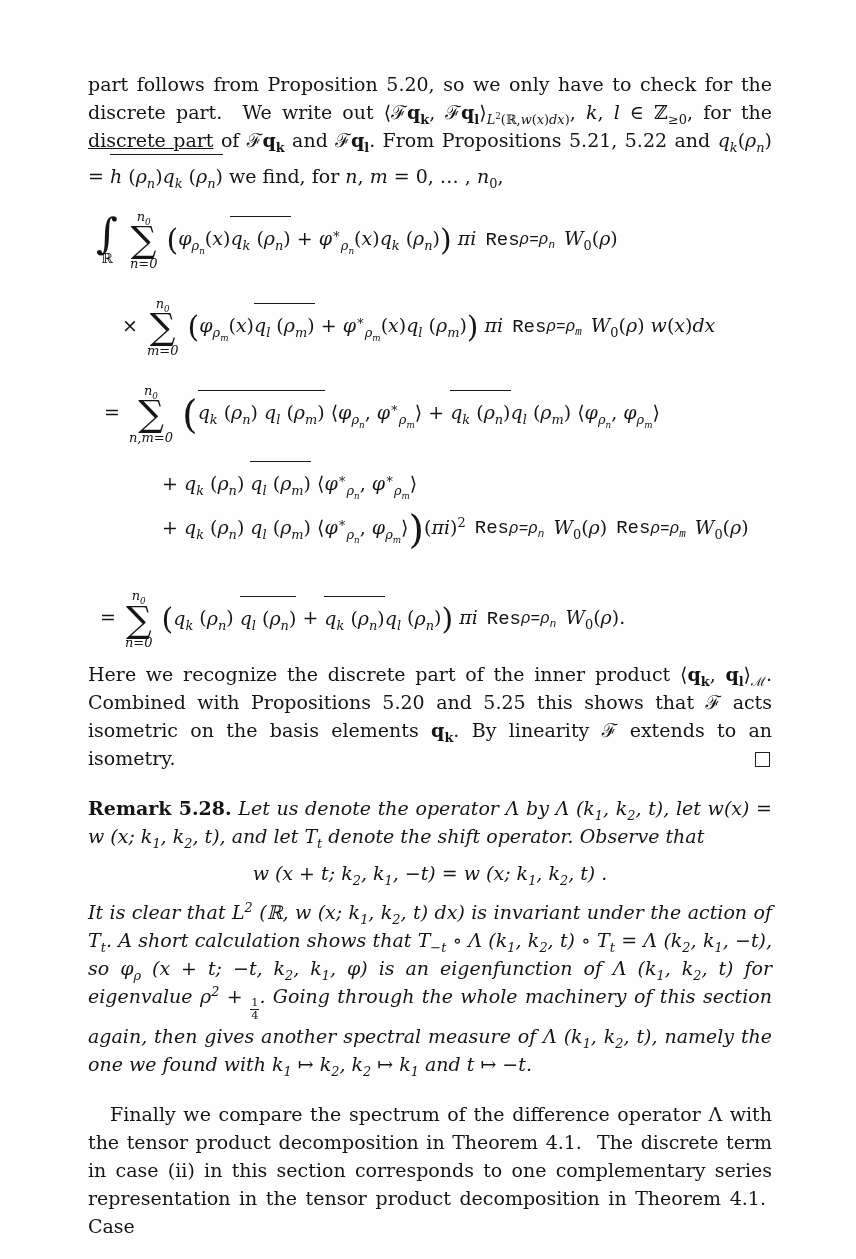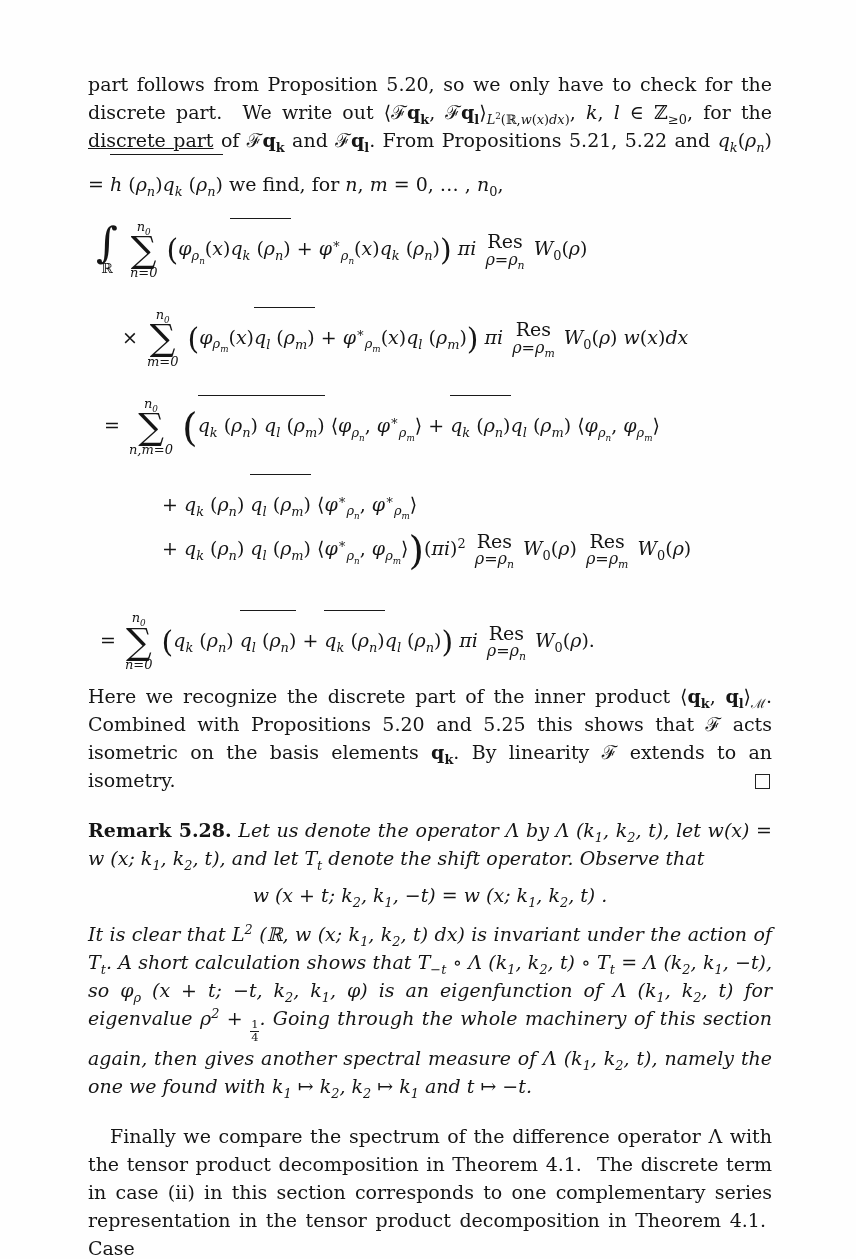--- a/index.html
+++ b/index.html
@@ -11,37 +11,37 @@
   .content { position:absolute; left:88px; top:52px; width:684px; }
   .page-header { display:flex; justify-content:space-between; align-items:baseline; font-size:19px; }
   .running-title { font-style:italic; }
   p { margin:0; text-align:justify; font-size:19px; line-height:28px; }
   .p1 { margin-top:18px; }
   .p2 { position:relative; }
   .p3 { margin-top:22px; text-indent:22px; }
   .p4 { margin-top:22px; text-indent:22px; }
   sub, sup { font-size:68%; line-height:0; }
   .ul { text-decoration:underline; }
-  .ol { display:inline-block; border-top:1.4px solid #1a1a1a; padding-top:19px; line-height:1.15; }
+  .ol { display:inline-block; border-top:1.4px solid #1a1a1a; padding-top:11px; line-height:1.15; }
   
   .eq { margin:20px 0 10px 0; font-size:19px; }
   .eqline { white-space:nowrap; line-height:1; }
   .l1 { margin-left:8px;  margin-bottom:26px; }
   .l2 { margin-left:34px; margin-bottom:26px; }
   .l3 { margin-left:16px; margin-bottom:16px; }
   .l4 { margin-left:74px; margin-bottom:14px; }
   .l5 { margin-left:74px; margin-bottom:40px; }
   .l6 { margin-left:12px; }
   .sum { display:inline-flex; flex-direction:column; align-items:center; vertical-align:middle; line-height:1; margin:0 3px; }
   .sum .lim { font-size:13px; line-height:1.1; font-style:italic; }
   .sum .sym { font-size:36px; line-height:0.9; }
   .int { display:inline-flex; flex-direction:column; align-items:center; vertical-align:middle; line-height:1; margin-right:3px; }
   .int .isym { font-size:42px; line-height:0.85; }
   .int .ibot { font-size:14px; line-height:1; }
-  .res { display:inline-flex; flex-direction:column; align-items:center; vertical-align:middle; line-height:1; margin:0 3px; }
+  .res { display:inline-flex; align-items:center; vertical-align:middle; line-height:1; margin:0 3px;font-family:Liberation Mono, monospace; }
   .res .rtop { font-size:19px; line-height:1.05; }
   .res .rbot { font-size:16px; line-height:1.05; font-style:italic; }
   .big  { font-size:30px; vertical-align:middle; line-height:1; }
   .big2 { font-size:40px; vertical-align:middle; line-height:1; }
   .qed { position:absolute; right:2px; bottom:5px; width:13px; height:13px; border:1.6px solid #222; background:transparent; }
   
   .remark-p { margin-top:22px; font-style:italic; }
   .remark-label { font-weight:bold; font-style:normal; }
   .centered-eq { text-align:center; font-style:italic; font-size:19px; margin:12px 0 14px; }
   .remark-cont { font-style:italic; }

